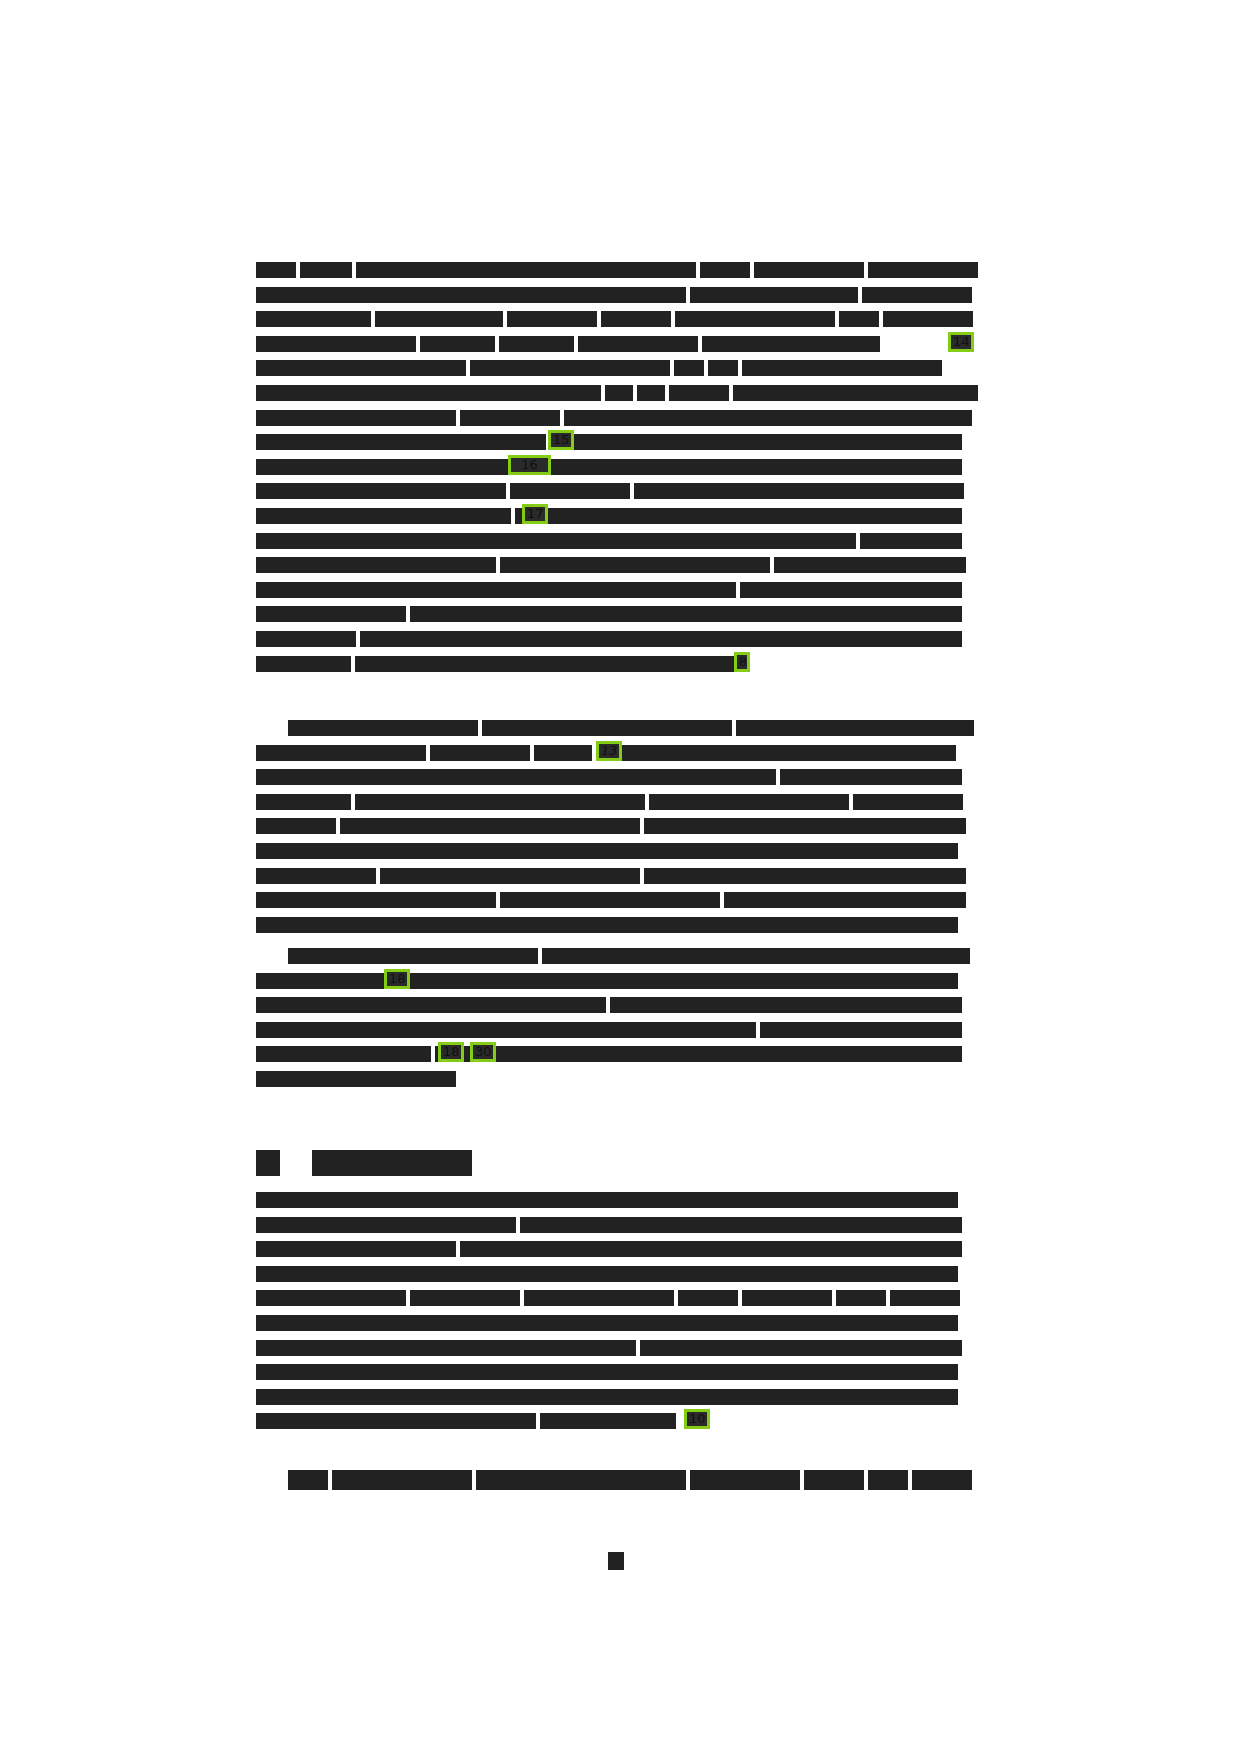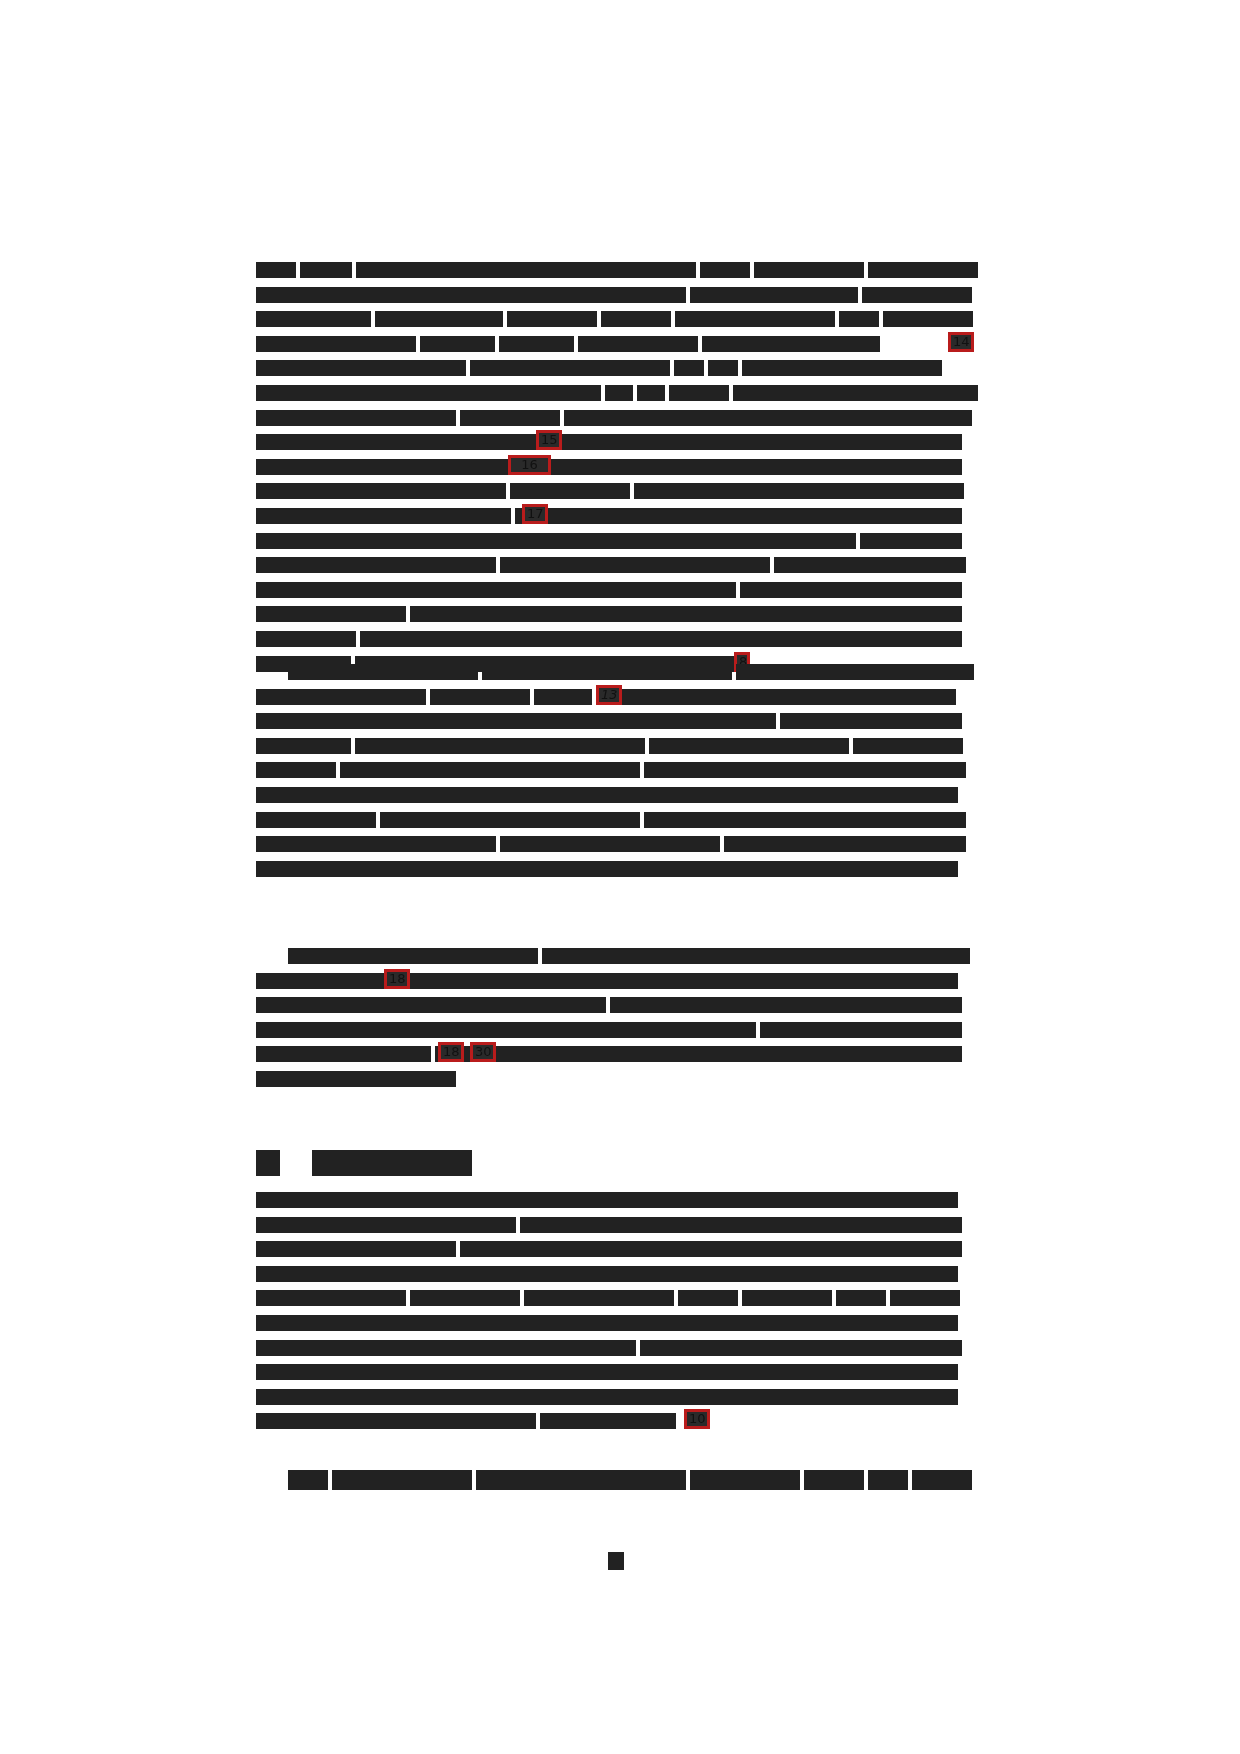--- a/index.html
+++ b/index.html
@@ -2,21 +2,21 @@
 <html><head>
 <meta charset="utf-8">
 <style>
   html, body { margin:0; padding:0; background:#ffffff; }
   body { width:1240px; height:1754px; position:relative; overflow:hidden; font-family:"Liberation Serif", serif; }
   .page { position:absolute; left:0; top:0; width:1240px; height:1754px; background:#fff; }
   .col { position:absolute; left:256px; width:722px; }
   .line { position:relative; height:16px; margin-bottom:8.6px; display:flex; gap:4px; }
   .seg { height:100%; background:#222222; }
   .indent { margin-left:32px; }
-  .cite { position:absolute; top:-4px; height:20px; border:3px solid #b91c1c; background:#2a2a2a; color:#111;
+  .cite { position:absolute; top:-4px; height:20px; border:3px solid #84cc16; background:#2a2a2a; color:#111;
           box-sizing:border-box; font-size:13px; line-height:14px; text-align:center; font-family:"DejaVu Sans", sans-serif; padding:0 2px; }
   .heading { position:absolute; left:256px; top:1150px; height:26px; display:flex; gap:32px; }
   .heading .num { width:24px; height:26px; background:#222; }
   .heading .title { width:160px; height:26px; background:#222; }
   .pagenum { position:absolute; left:608px; top:1552px; width:16px; height:18px; background:#222; }
 </style>
 </head>
 <body>
 
 <div class="page">
@@ -67,21 +67,21 @@
         <div class="seg" style="width:245px"></div>
       </div>
     <div class="line">
         <div class="seg" style="width:200px"></div>
         <div class="seg" style="width:100px"></div>
         <div class="seg" style="width:408px"></div>
       </div>
     <div class="line">
         <div class="seg" style="width:290px"></div>
         <div class="seg" style="width:412px"></div>
-      <span class="cite" style="left:280px;width:26px;">15</span>
+      <span class="cite" style="left:292px;width:26px;">15</span>
       </div>
     <div class="line">
         <div class="seg" style="width:260px"></div>
         <div class="seg" style="width:442px"></div>
       <span class="cite" style="left:252px;width:43px;">16</span>
       </div>
     <div class="line">
         <div class="seg" style="width:250px"></div>
         <div class="seg" style="width:120px"></div>
         <div class="seg" style="width:330px"></div>
@@ -112,21 +112,21 @@
         <div class="seg" style="width:100px"></div>
         <div class="seg" style="width:602px"></div>
       </div>
     <div class="line">
         <div class="seg" style="width:95px"></div>
         <div class="seg" style="width:380px"></div>
       <span class="cite" style="left:478px;width:16px;">8</span>
       </div>
   </div>
 
-  <div class="col" style="top:664px;font-style:italic;">
+  <div class="col" style="top:720px;font-style:italic;">
     <div class="line indent">
         <div class="seg" style="width:190px"></div>
         <div class="seg" style="width:250px"></div>
         <div class="seg" style="width:238px"></div>
       </div>
     <div class="line">
         <div class="seg" style="width:170px"></div>
         <div class="seg" style="width:100px"></div>
         <div class="seg" style="width:58px"></div>
         <div class="seg" style="width:360px"></div>

